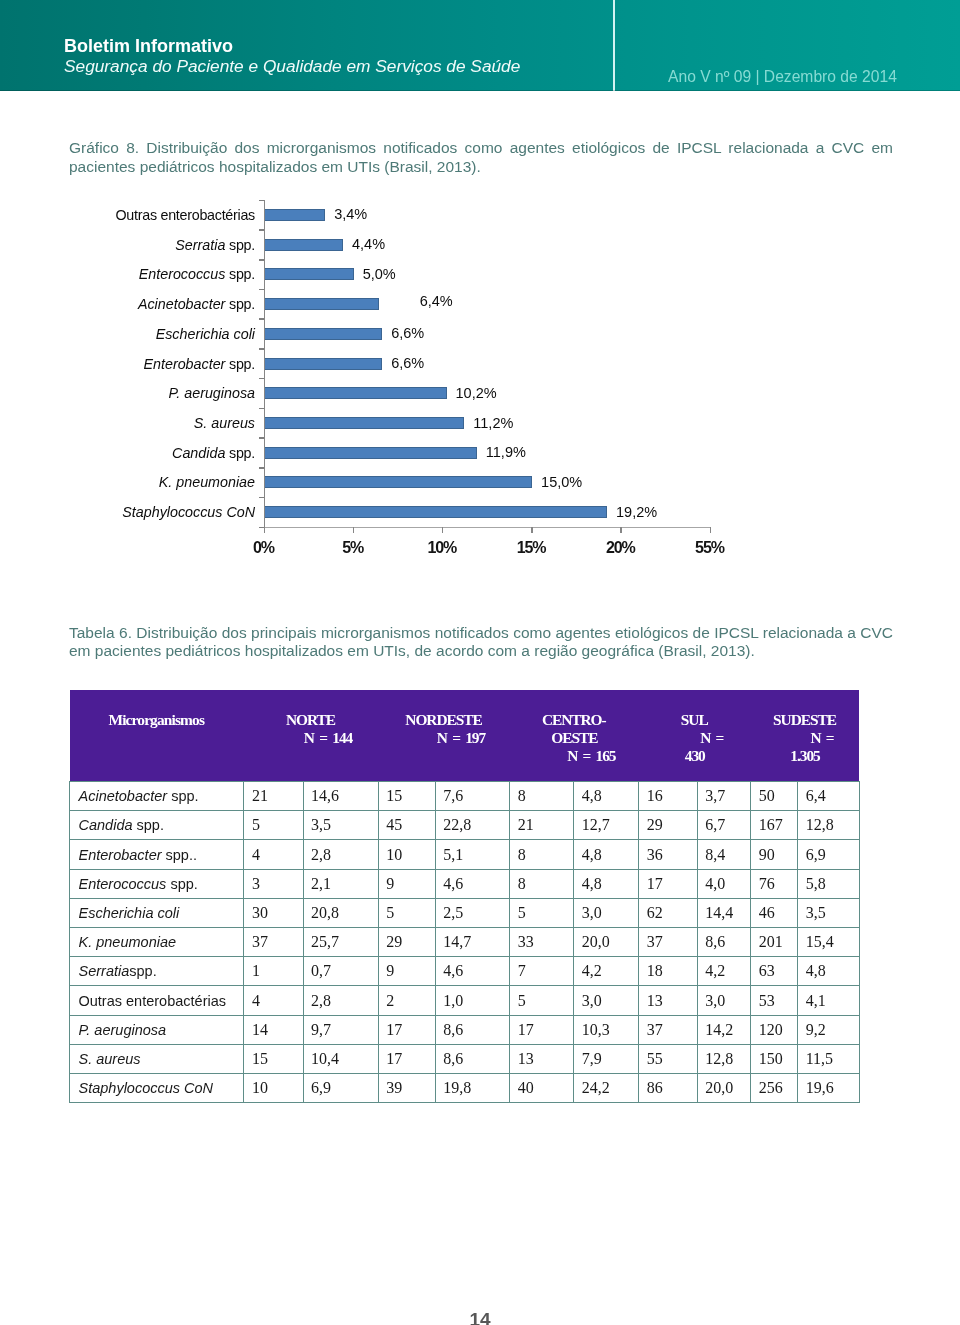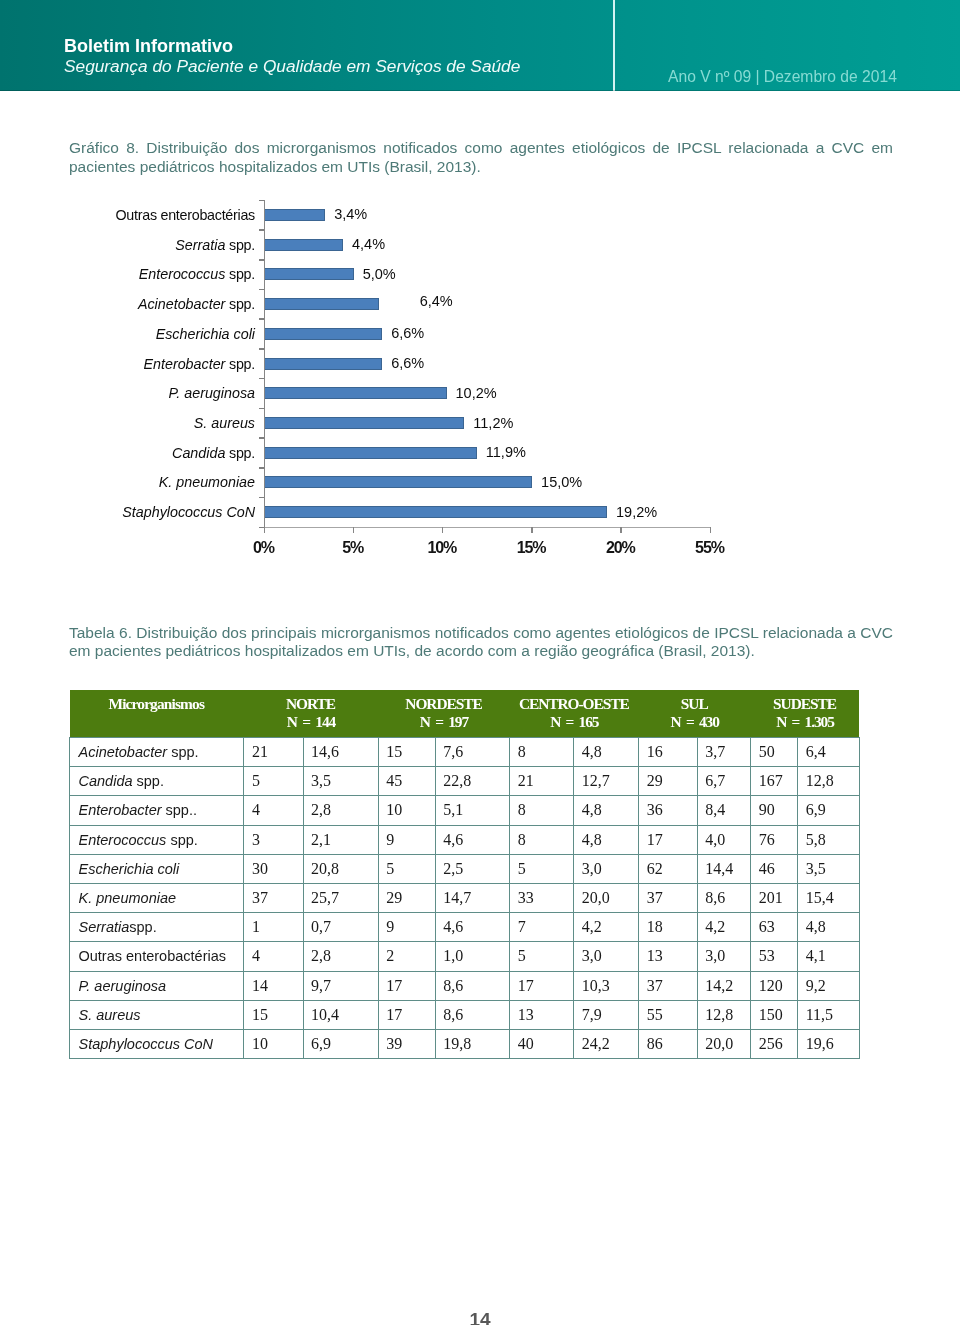--- a/index.html
+++ b/index.html
@@ -32,24 +32,24 @@
   .bar{position:absolute;left:264.5px;height:12px;background:#4a7fbc;border:1px solid #3b6592;border-left:none;box-sizing:border-box;}
   .cat-label{position:absolute;right:705px;text-align:right;font-size:14.3px;color:#0d0d0d;white-space:nowrap;line-height:18px;}
   .cat-label i{font-style:italic;}
   .cat-label span{letter-spacing:-0.27px;}
   .val-label{position:absolute;font-size:14.5px;color:#0d0d0d;white-space:nowrap;line-height:19px;}
   .tick-label{position:absolute;top:539px;width:60px;text-align:center;font-size:16px;font-weight:bold;color:#151515;letter-spacing:-1.1px;text-indent:-1.1px;}
   .tick-label, .val-label, .cat-label{font-family:"Liberation Sans",sans-serif;}
 
   
   .tbl{position:absolute;left:69px;top:690px;border-collapse:collapse;table-layout:fixed;}
-  .tbl th{background:#4d7c0f;color:#ffffff;font-family:"Liberation Serif",serif;font-size:15.4px;font-weight:bold;
-    height:47px;padding:0;text-align:center;vertical-align:top;line-height:18.2px;border:0;letter-spacing:-1.05px;text-indent:-1.05px;}
+  .tbl th{background:#4c1d95;color:#ffffff;font-family:"Liberation Serif",serif;font-size:15.4px;font-weight:bold;
+    height:47px;padding:16px;text-align:center;vertical-align:top;line-height:18.2px;border:0;letter-spacing:-1.05px;text-indent:-1.05px;}
   .tbl th .th-inner{padding-top:4.5px;display:block;}
-  .tbl th .th-n{word-spacing:2.5px;}
+  .tbl th .th-n{word-spacing:2.5px;margin-left:34px;}
   .tbl th.th-first{letter-spacing:-0.85px;text-indent:-0.85px;}
   .tbl td{border:1px solid #5f8d88;font-family:"Liberation Serif",serif;font-size:16px;height:28.2px;padding:0 0 0 7.5px;
     text-align:left;vertical-align:middle;color:#1a1a1a;}
   .tbl td.td-first{font-family:"Liberation Sans",sans-serif;font-size:14.5px;padding-left:8.5px;}
   .footer-num{position:absolute;left:0;top:1309px;width:960px;text-align:center;font-size:19px;font-weight:bold;color:#585858;}
 </style>
 </head>
 <body>
 
 <div class="page">

